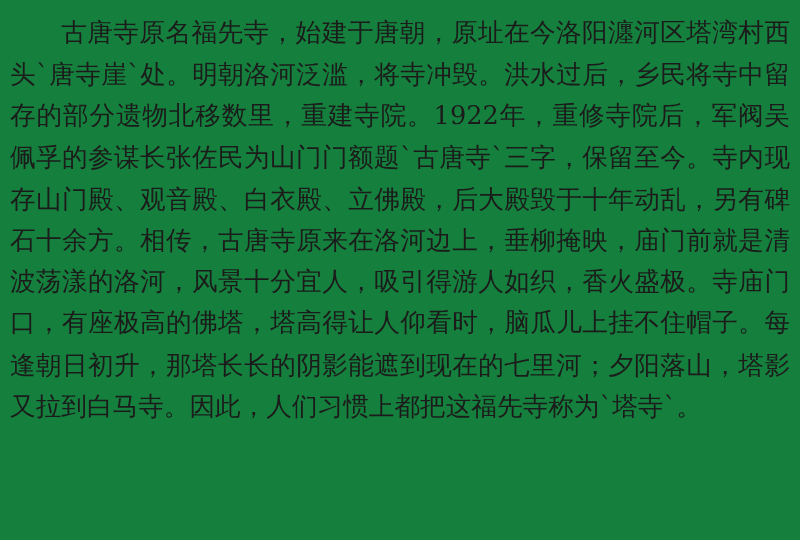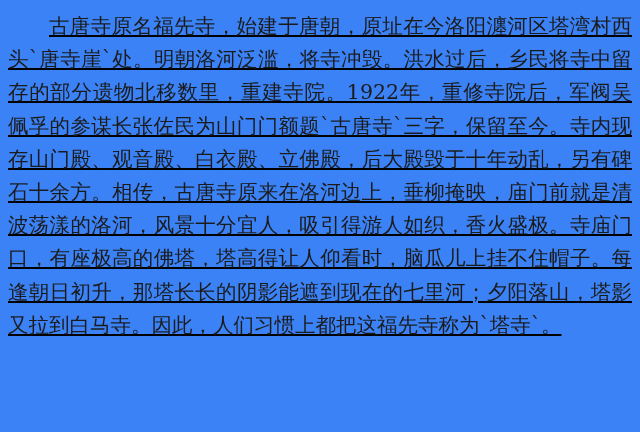--- a/index.html
+++ b/index.html
@@ -10,24 +10,23 @@
   body {
     width: 640px;
     height: 432px;
     overflow: hidden;
     font-family: "DejaVu Serif", "Liberation Serif", serif;
   }
   .page {
     position: relative;
     width: 640px;
     height: 432px;
-    background: #3b82f6;
+    background: #15803d;
     box-sizing: border-box;
     padding: 10px 8px 0 8px;
-    text-decoration: underline;
   }
   .article {
     font-size: 20.5px;
     line-height: 33.2px;
     color: #1b1b1b;
     text-align: justify;
     text-justify: inter-character;
     letter-spacing: 0px;
     word-break: break-all;
   }

